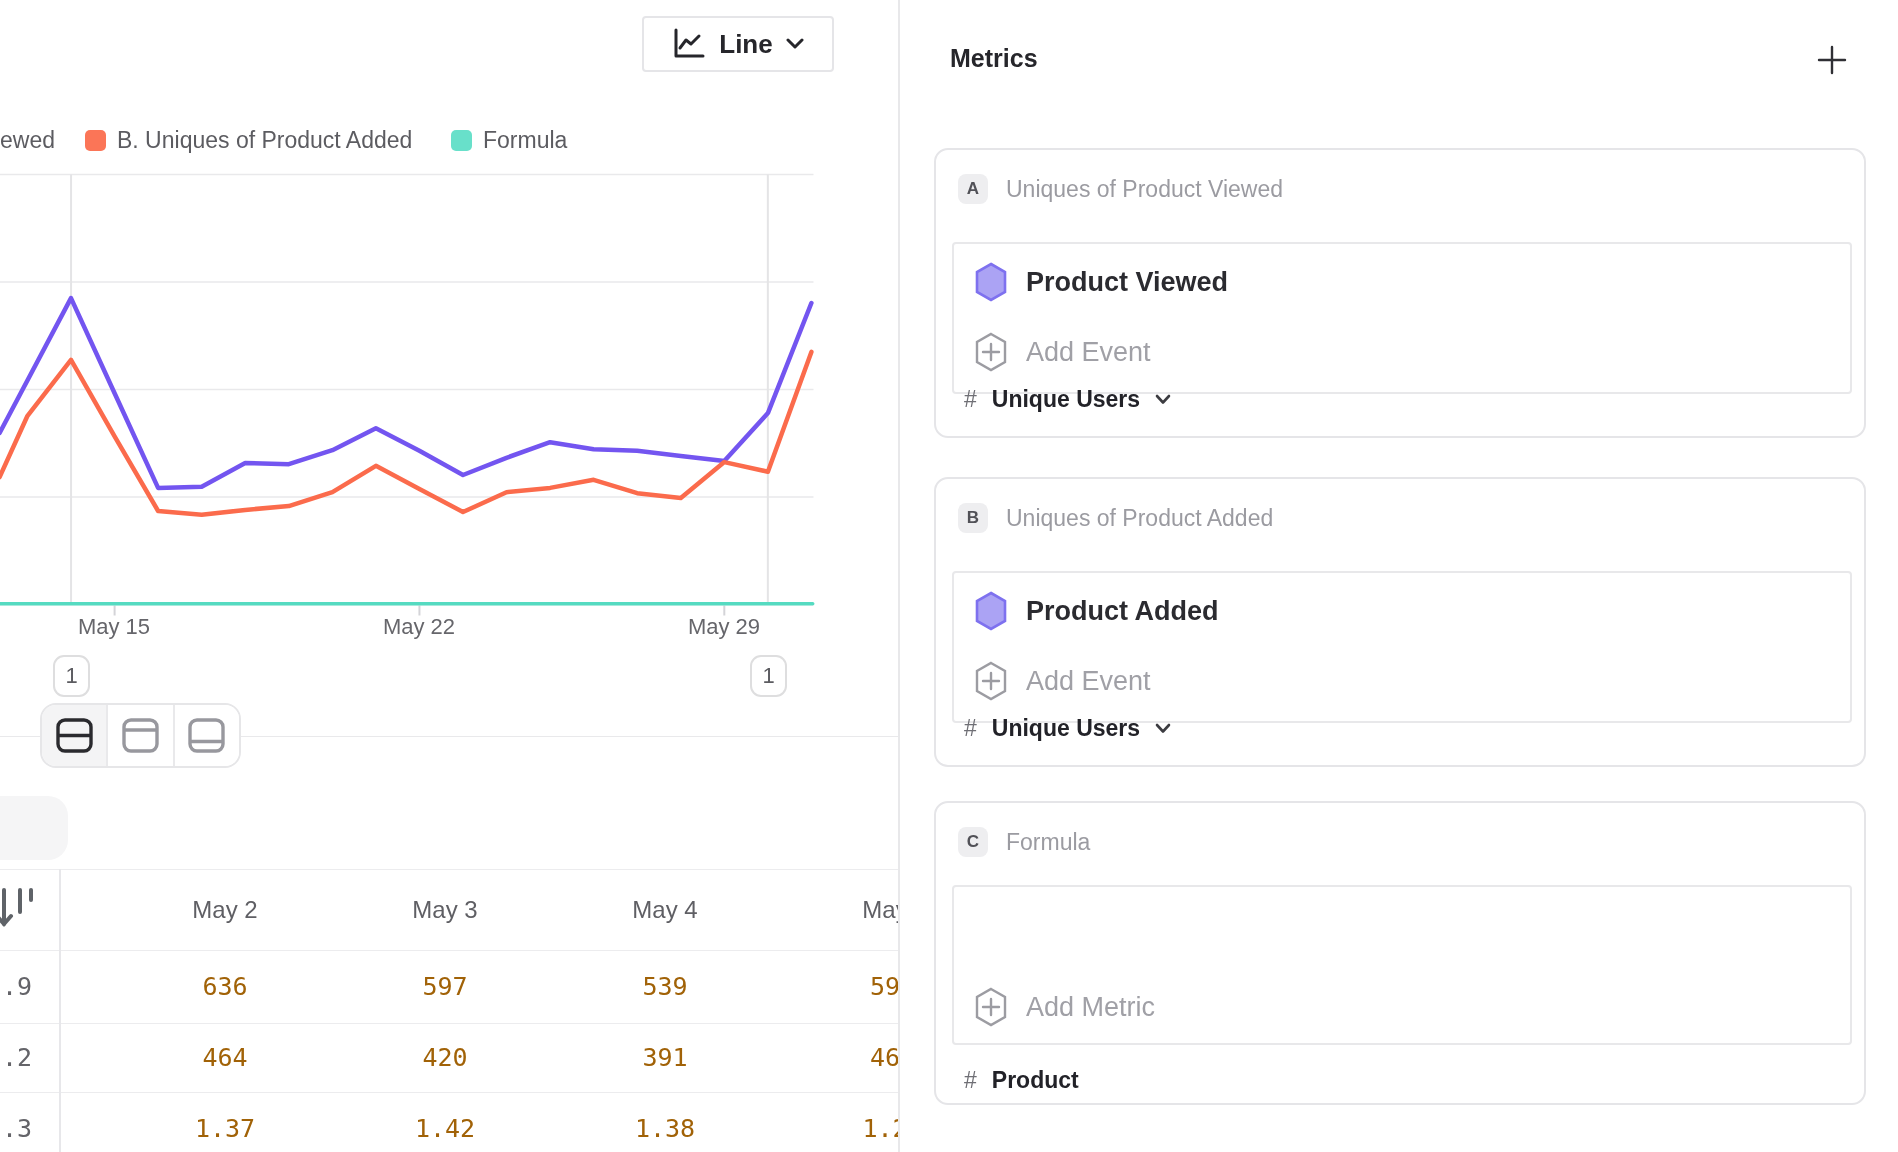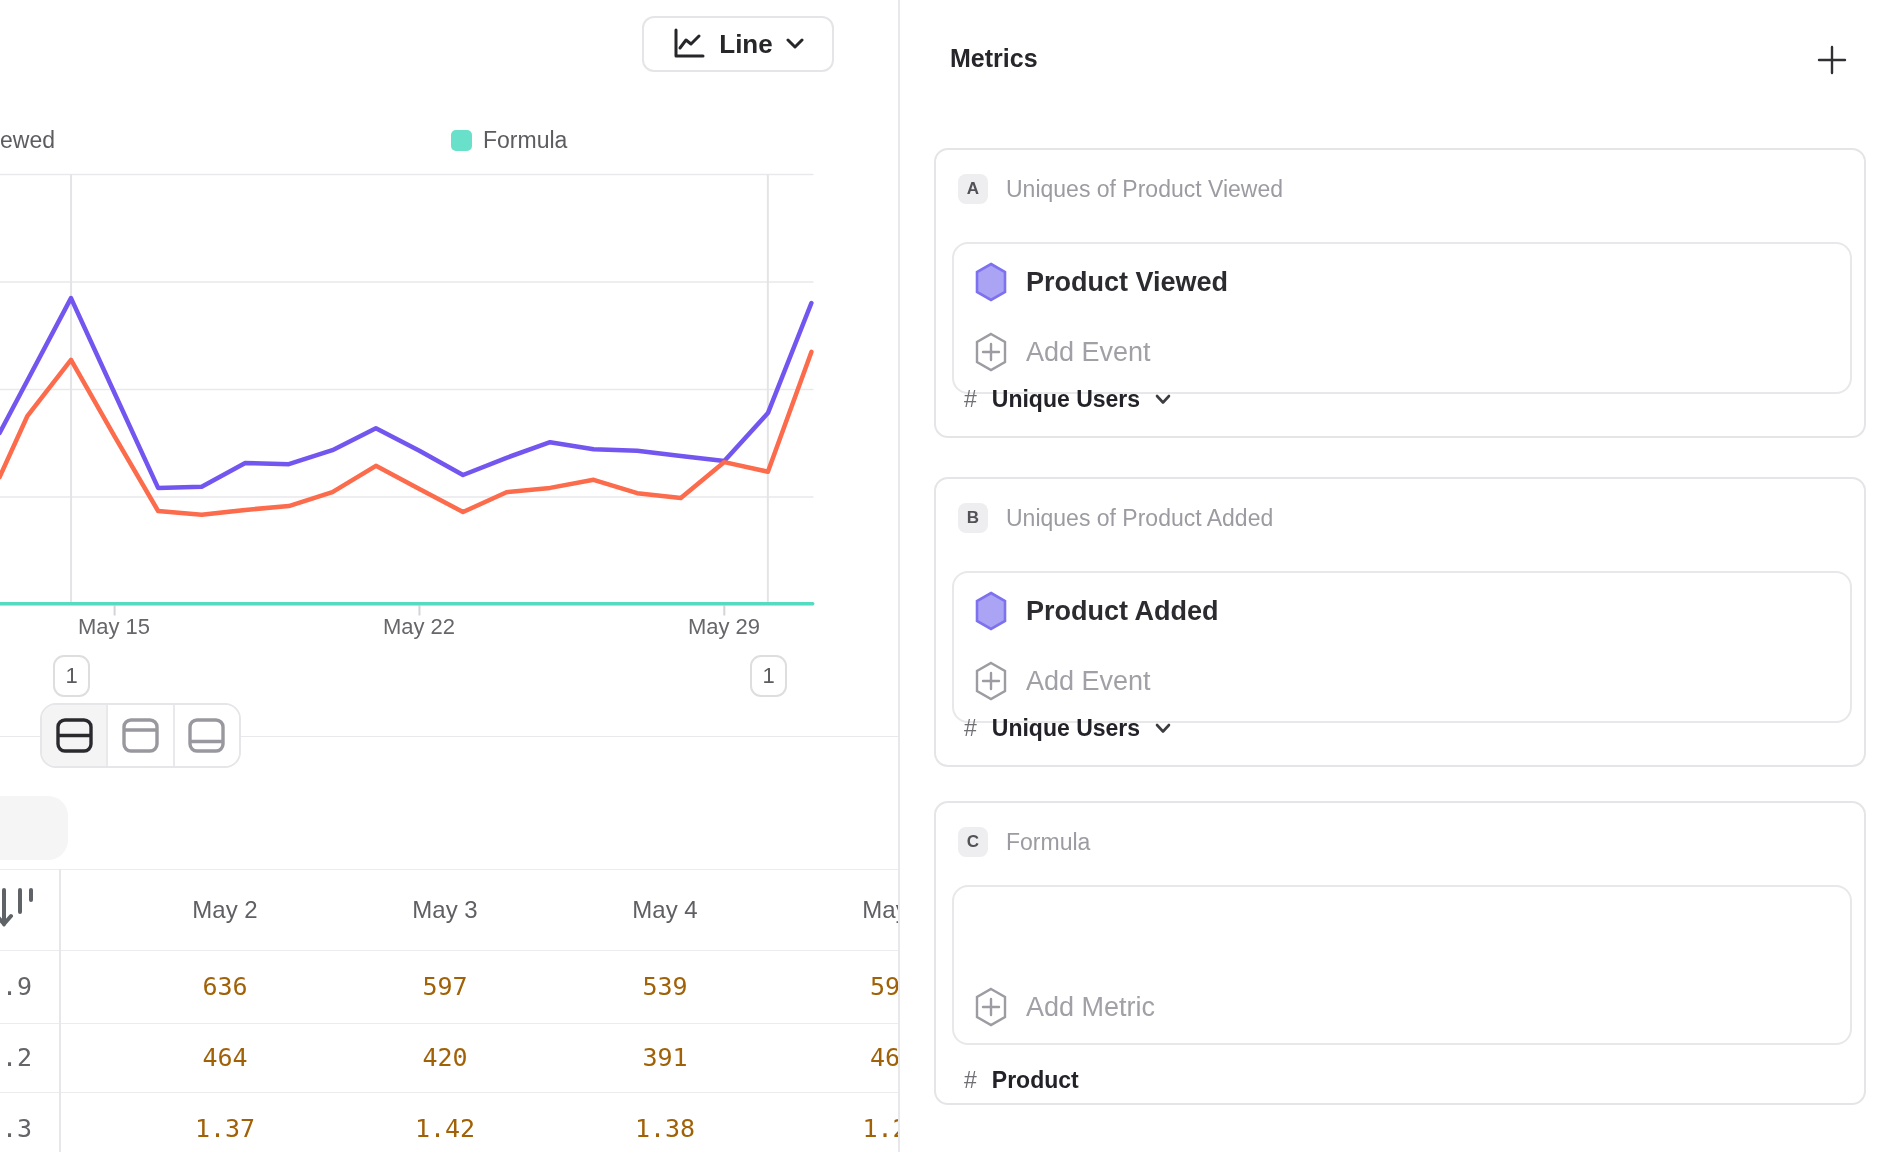--- a/index.html
+++ b/index.html
@@ -5,21 +5,21 @@
   * { margin:0; padding:0; box-sizing:border-box; }
   html,body { width:1898px; height:1152px; background:#fff; font-family:"Liberation Sans", sans-serif; overflow:hidden; }
   .abs { position:absolute; }
   #stage { position:relative; width:1898px; height:1152px; background:#fff; }
 
   
   #left-pane { position:absolute; left:0; top:0; width:898px; height:1152px; overflow:hidden; background:#fff; }
   #pane-divider { position:absolute; left:898px; top:0; width:2px; height:1152px; background:#e8e8ea; }
 
   .chart-type-btn { position:absolute; left:642px; top:16px; width:192px; height:56px;
-    border:2px solid #e5e5e8; border-radius:12px; background:#fff; display:flex; align-items:center;
+    border:2px solid #e5e5e8; border-radius:4px; background:#fff; display:flex; align-items:center;
     justify-content:center; gap:13px; cursor:pointer; }
   .chart-type-btn .lbl { font-size:26px; font-weight:700; color:#26262b; }
 
   .legend { position:absolute; left:0; top:126px; height:28px; width:796px;text-decoration:underline; }
   .legend-item { position:absolute; display:flex; align-items:center; gap:11px; top:0; height:28px; }
   .legend-swatch { width:21px; height:21px; border-radius:5px; flex:0 0 auto; }
   .legend-label { font-size:23px; color:#5c5c61; white-space:nowrap; }
 
   .axis-label { position:absolute; transform:translateX(-50%); top:614px; font-size:22px; color:#66666b; white-space:nowrap; }
 
@@ -50,21 +50,21 @@
   #metrics-panel { position:absolute; left:900px; top:0; width:998px; height:920px; background:#fff; }
   .panel-title { position:absolute; left:50px; top:44px; font-size:25px; font-weight:700; color:#26262b; }
   .panel-add { position:absolute; left:916px; top:44px; width:32px; height:32px; display:flex; align-items:center; justify-content:center; cursor:pointer; }
 
   .metric-card { position:absolute; left:34px; width:932px; border:2px solid #e5e5e8; border-radius:14px; background:#fff; }
   .card-head { position:absolute; left:22px; top:24px; display:flex; align-items:center; gap:18px; }
   .badge { width:30px; height:30px; border-radius:8px; background:#eeeef0; display:flex; align-items:center;
     justify-content:center; font-size:17px; font-weight:700; color:#515157; }
   .card-title { font-size:23px; color:#9b9ba1; white-space:nowrap; }
 
-  .inner-card { position:absolute; left:16px; width:900px; border:2px solid #e8e8ea; border-radius:16px; background:#fff; }
+  .inner-card { position:absolute; left:16px; width:900px; border:2px solid #e8e8ea; border-radius:4px; background:#fff; }
   .event-row { position:absolute; left:20px; display:flex; align-items:center; gap:18px; height:40px; cursor:pointer; }
   .event-label { font-size:27px; font-weight:600; color:#2b2b30; white-space:nowrap; }
   .add-label { font-size:27px; color:#a0a0a6; white-space:nowrap; }
 
   .measure-row { position:absolute; left:28px; display:flex; align-items:center; gap:15px; cursor:pointer; }
   .hash { font-size:23px; color:#6f6f75; }
   .measure-label { font-size:23px; font-weight:700; color:#222228; white-space:nowrap; }
 
   .formula-input { position:absolute; left:16px; top:16px; width:868px; height:64px; background:#f3f3f5;
     border-radius:10px; display:flex; align-items:center; padding-left:22px; cursor:text; }
@@ -90,20 +90,24 @@
       <span>
         <svg width="18" height="12" viewBox="0 0 18 12" fill="none" stroke="#26262b" stroke-width="3" stroke-linecap="round" stroke-linejoin="round">
             <path d="M2 2 L9 9 L16 2"></path>
           </svg>
       </span>
     </div>
 
     <div class="legend">
       <div class="legend-item" style="left:0">
         <span class="legend-label">ewed</span>
+      </div>
+      <div class="legend-item" style="left:85px">
+        <span class="legend-swatch" style="background: rgb(251, 117, 87);"></span>
+        <span class="legend-label">B. Uniques of Product Added</span>
       </div>
       <div class="legend-item" style="left:451px">
         <span class="legend-swatch" style="background: rgb(104, 224, 202);"></span>
         <span class="legend-label">Formula</span>
       </div>
     </div>
 
     <svg id="chart-svg" class="abs" style="left:0; top:160px;" width="898" height="470" viewBox="0 160 898 470">
         <line x1="0" y1="497" x2="813.5" y2="497" stroke="#e9e9eb" stroke-width="1.6"></line>
         <line x1="0" y1="389.5" x2="813.5" y2="389.5" stroke="#e9e9eb" stroke-width="1.6"></line>

